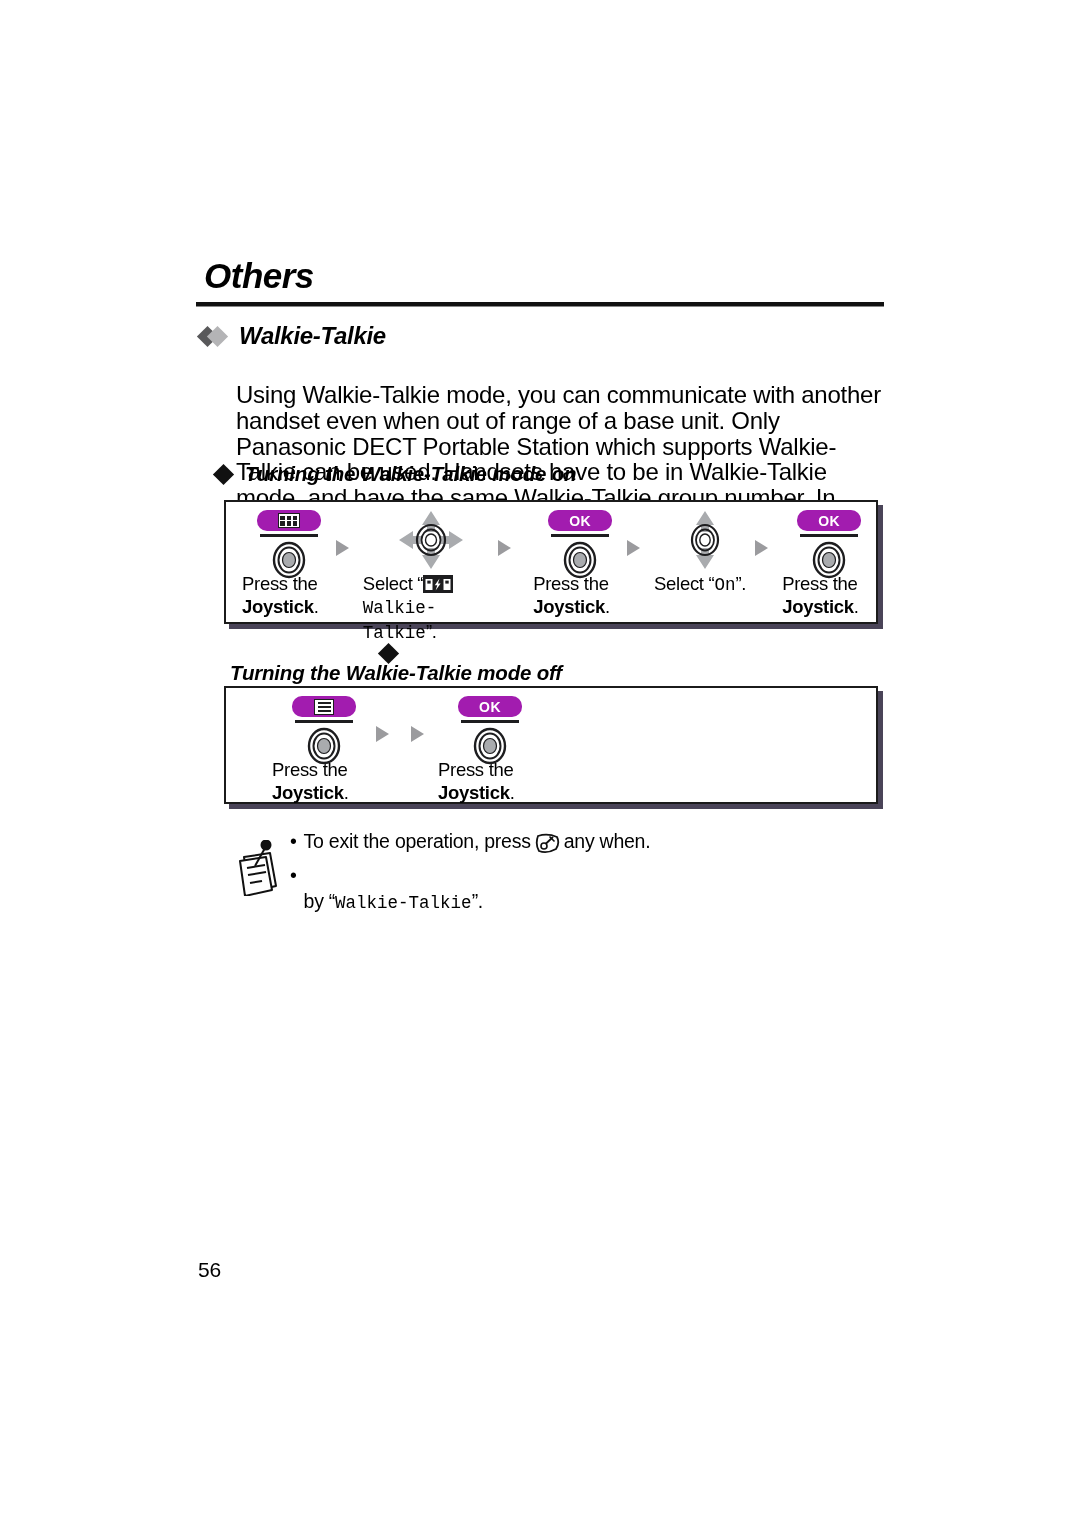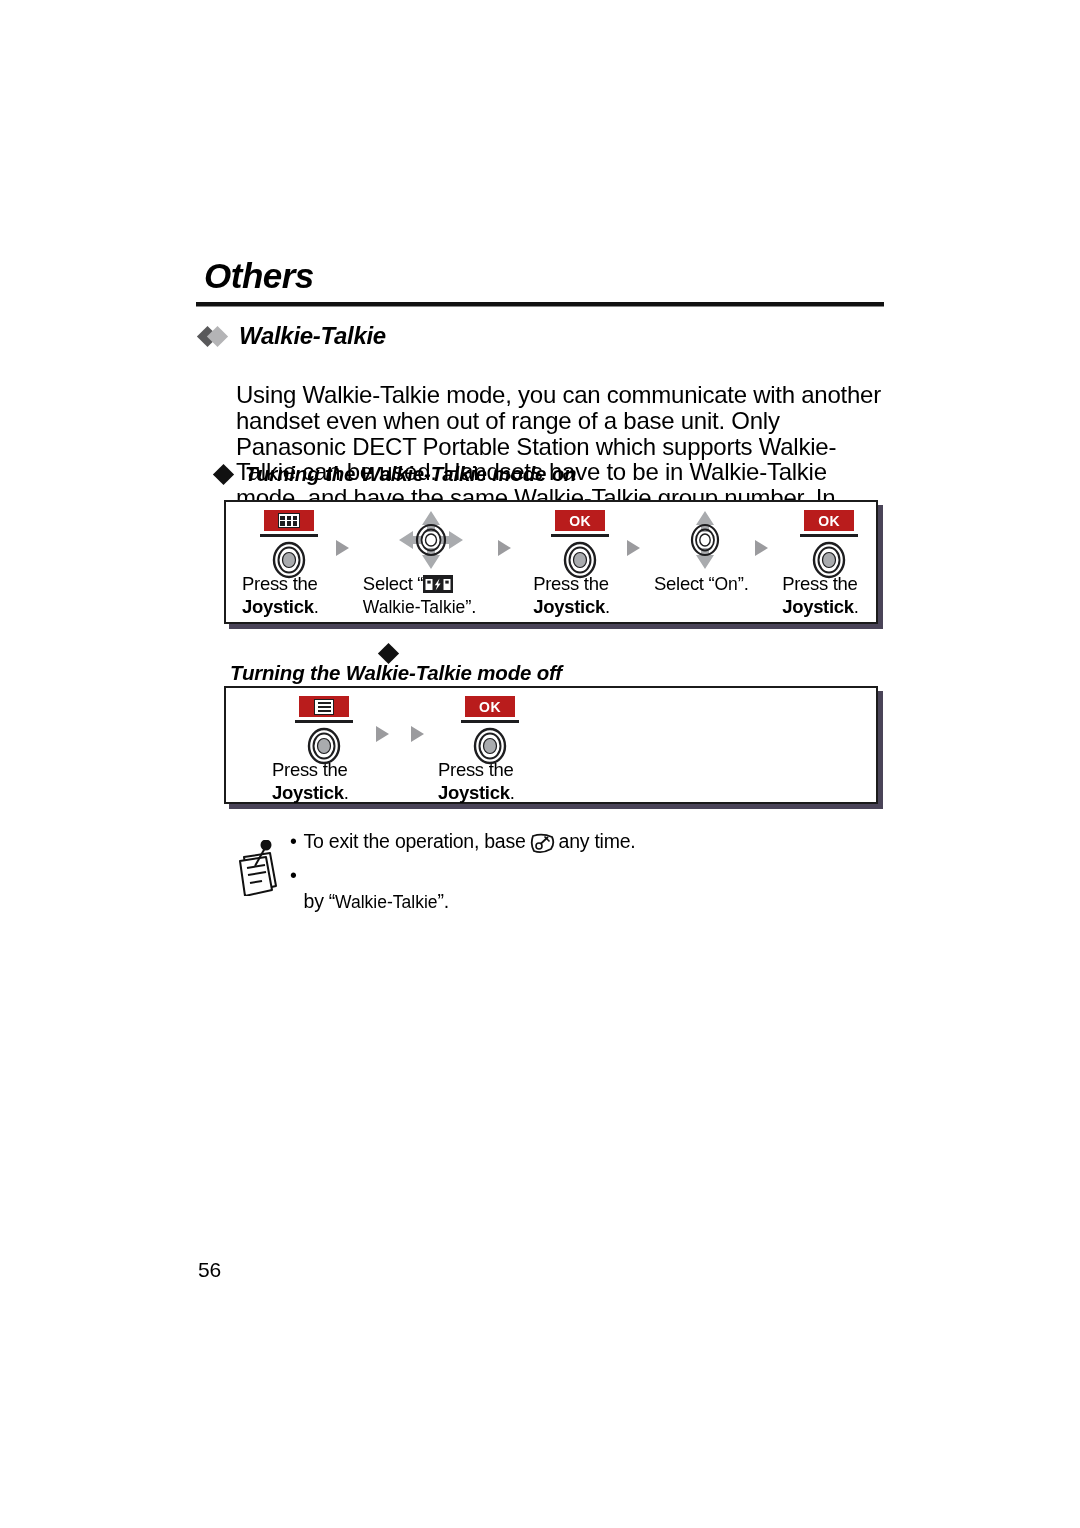--- a/index.html
+++ b/index.html
@@ -136,21 +136,21 @@
     width: 100%;
   }
   .step .caption {
     font-size: 18.5px;
     line-height: 23px;
     letter-spacing: -0.3px;
     text-align: left;
   }
   .step .caption b { font-weight: bold; }
   .mono {
-    font-family: Liberation Sans, sans-serif;
+    font-family: Liberation Mono, monospace;
     font-size: 17.5px;
     letter-spacing: 0;
   }
 
   
   .arrow-sep {
     width: 0; height: 0;
     border-top: 8px solid transparent;
     border-bottom: 8px solid transparent;
     border-left: 13px solid #9b9b9e;
@@ -167,24 +167,24 @@
   .gapmd { width: 22px; flex: none; }
 
   
   .btn-stack {
     display: flex;
     flex-direction: column;
     align-items: center;
     width: 100%;
   }
   .badge {
-    width: 50px;
+    width: 64px;
     height: 21px;
-    border-radius: 0;
-    background: #b91c1c;
+    border-radius: 10px;
+    background: #a21caf;
     display: flex;
     align-items: center;
     justify-content: center;
   }
   .badge-ok {
     color: #fff;
     font-size: 14px;
     font-weight: bold;
     letter-spacing: 0.4px;
     line-height: 1;
@@ -492,26 +492,26 @@
         </g>
         <g stroke="#111" stroke-width="2" fill="#fff">
           <path d="M23 26 L33 8"></path>
           <circle cx="34" cy="5" r="4.5" fill="#111"></circle>
         </g>
       </svg>
     </div>
     <div class="note-list">
       <div class="note-item">
         <span class="note-bullet">•</span>
-        <span><span>To exit the operation, base</span><span class="pwr-glyph"><svg width="27" height="21" viewBox="0 0 27 21">
+        <span><span>To exit the operation, press</span><span class="pwr-glyph"><svg width="27" height="21" viewBox="0 0 27 21">
                 <path d="M4 3 Q13.5 0 23 4 Q26 10 22 16 Q13 21 5 18 Q1 11 4 3 Z" fill="#fff" stroke="#111" stroke-width="1.8"></path>
                 <circle cx="10" cy="13" r="3" fill="#fff" stroke="#111" stroke-width="1.6"></circle>
                 <path d="M11.5 11 L19 4" stroke="#111" stroke-width="1.8" fill="none"></path>
                 <path d="M15.5 3.5 L20.5 8.5" stroke="#111" stroke-width="1.6" fill="none"></path>
-              </svg></span><span>any time.</span></span>
+              </svg></span><span>any when.</span></span>
       </div>
       <div class="note-item">
         <span class="note-bullet">•</span>
         <span><br><span>by “</span><span class="mono">Walkie-Talkie</span><span>”.</span></span>
       </div>
     </div>
   </div>
 
   <div class="page-number">56</div>
 

